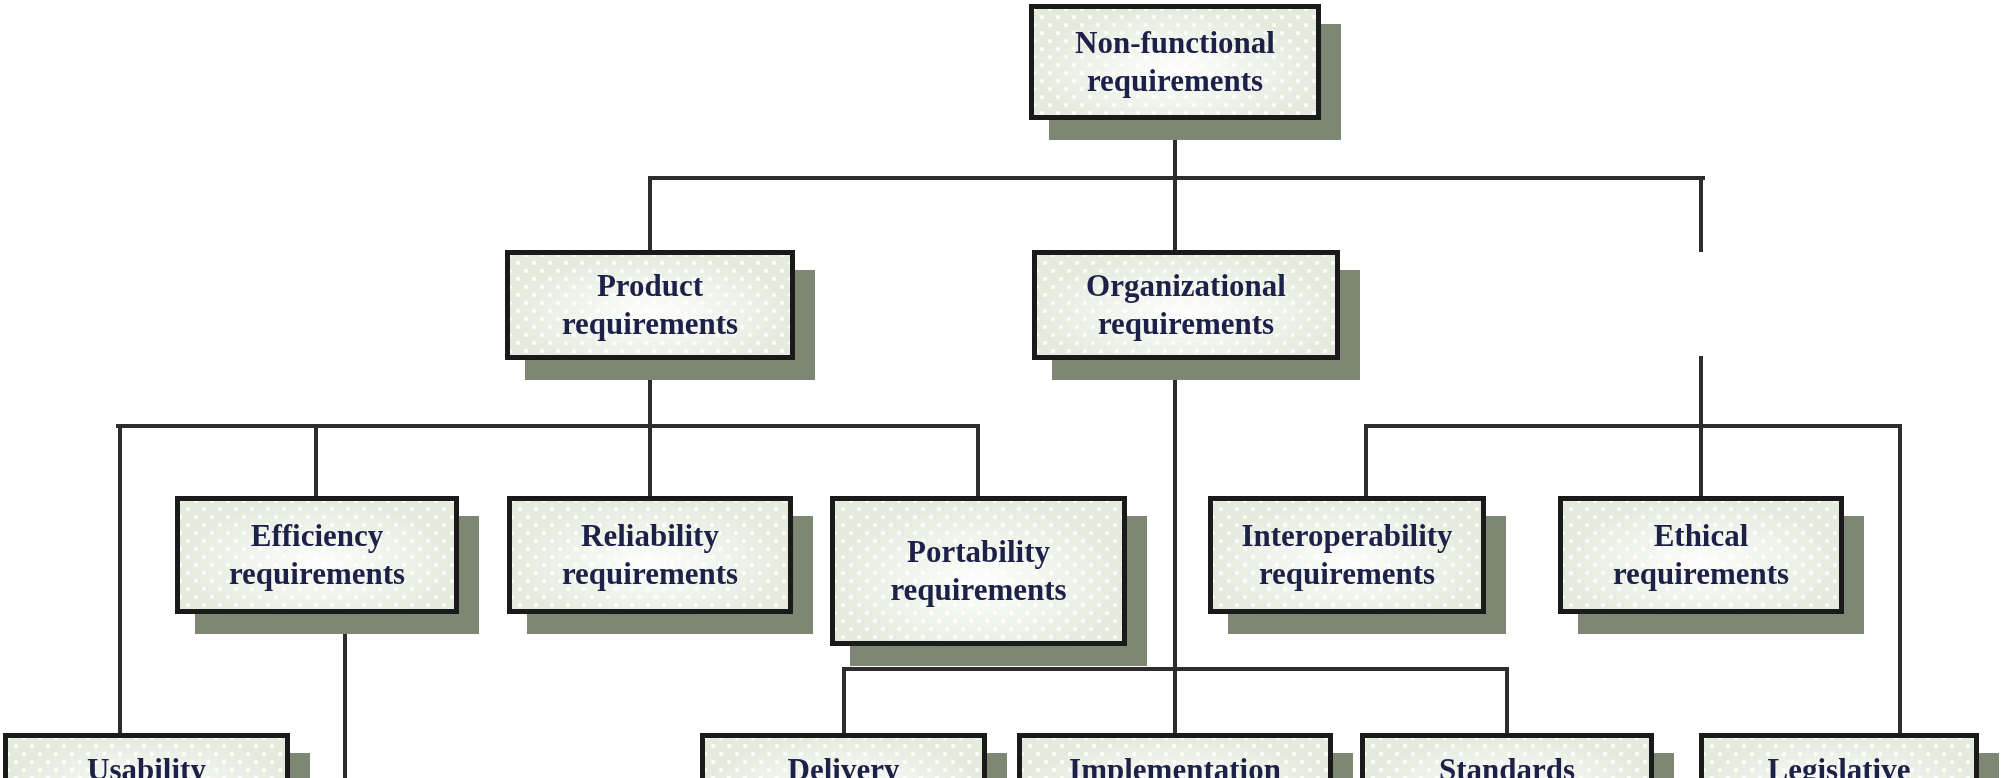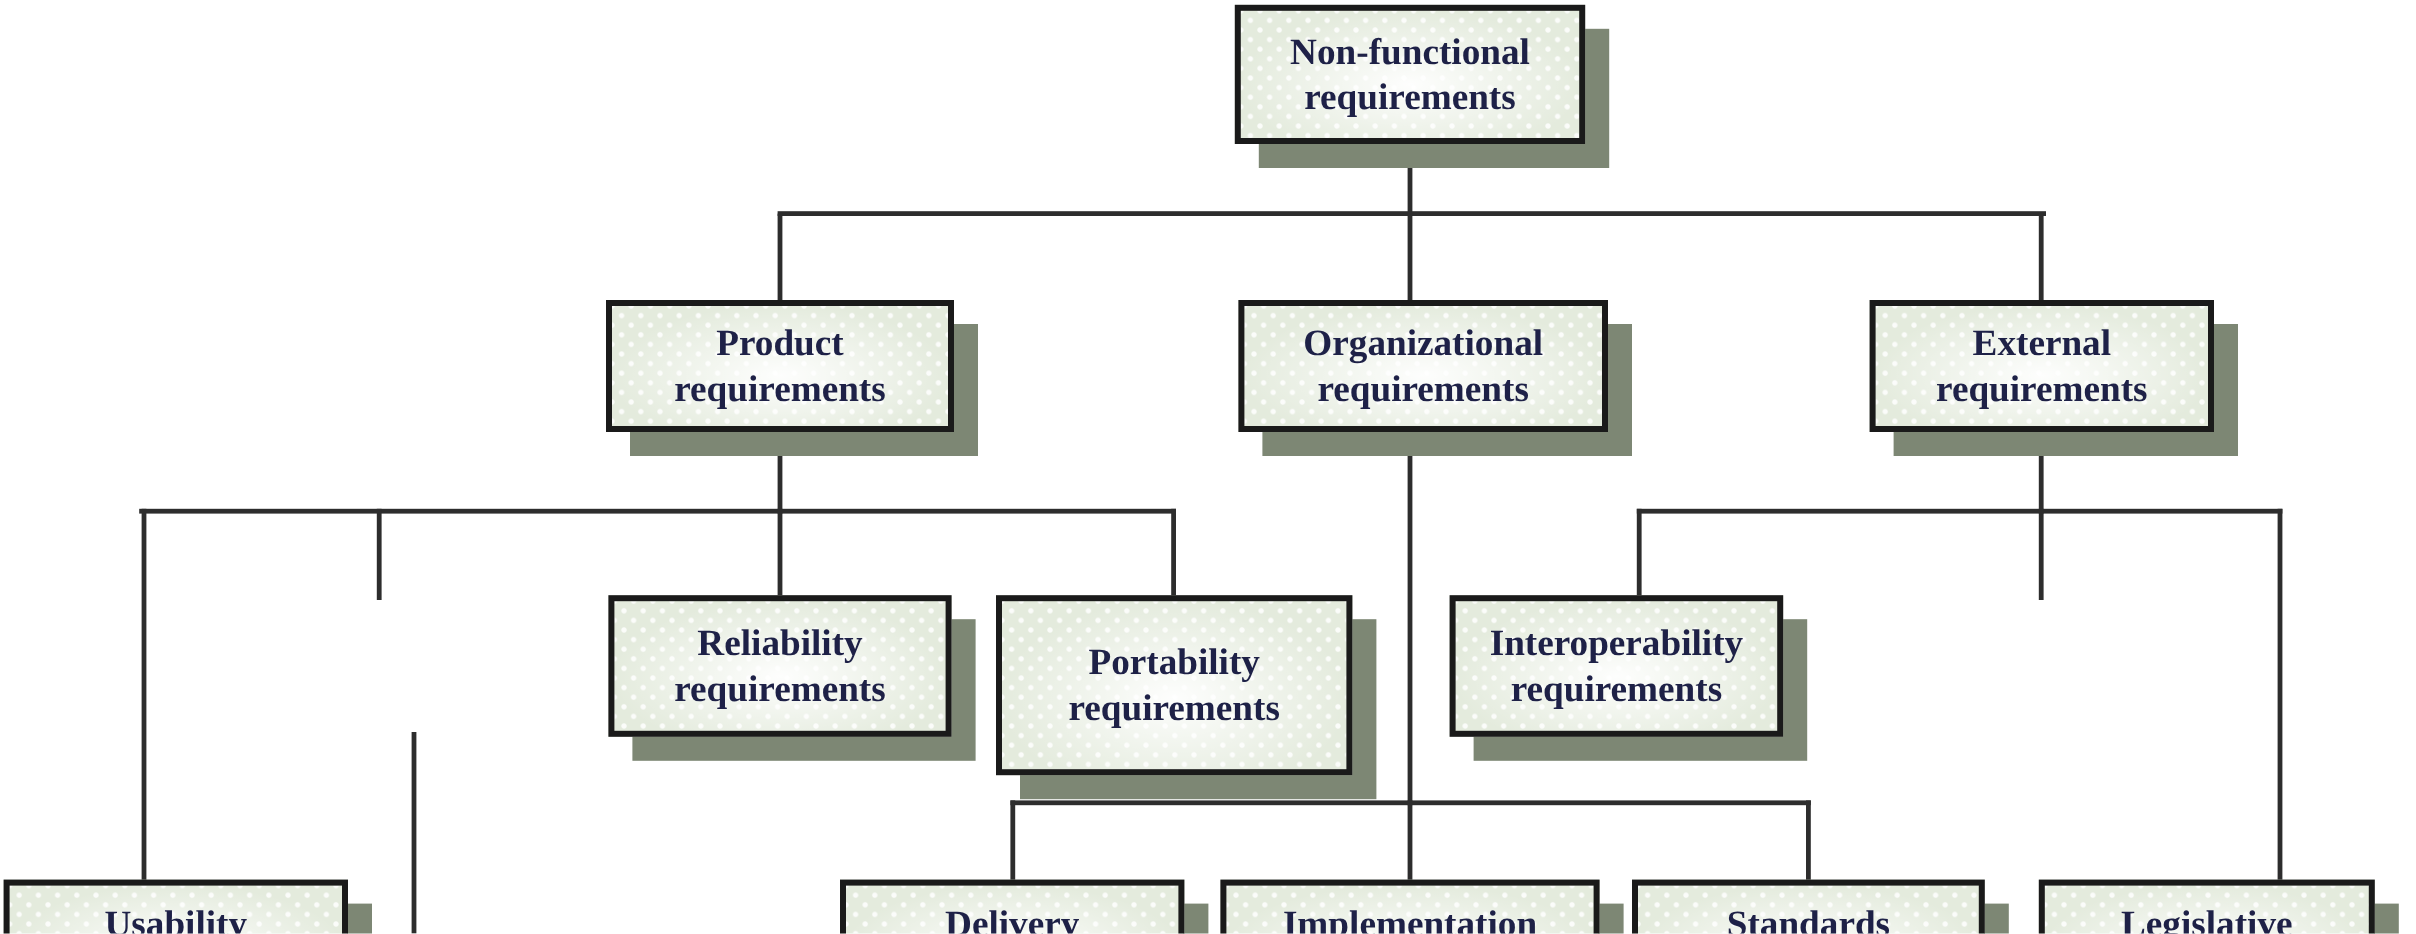--- a/index.html
+++ b/index.html
@@ -63,32 +63,35 @@
   <div class="node" style="left:1029px;top:4px;width:292px;height:116px;">
     <span>Non-functional requirements</span>
   </div>
 
   <div class="node" style="left:505px;top:250px;width:290px;height:110px;align-items:center;">
     <span>Product requirements</span>
   </div>
   <div class="node" style="left:1032px;top:250px;width:308px;height:110px;">
     <span>Organizational requirements</span>
   </div>
-  <div class="node" style="left:1558px;top:250px;width:287px;height:110px;">
-    <span>External requirements</span>
+
+  <div class="node" style="left:175px;top:496px;width:284px;height:118px;">
+    <span>Efficiency requirements</span>
   </div>
-
   <div class="node" style="left:507px;top:496px;width:286px;height:118px;">
     <span>Reliability requirements</span>
   </div>
   <div class="node" style="left:830px;top:496px;width:297px;height:150px;">
     <span>Portability requirements</span>
   </div>
   <div class="node" style="left:1208px;top:496px;width:278px;height:118px;">
     <span>Interoperability requirements</span>
+  </div>
+  <div class="node" style="left:1558px;top:496px;width:286px;height:118px;">
+    <span>Ethical requirements</span>
   </div>
 
   <div class="node cut" style="left:3px;top:733px;width:287px;height:100px;">
     <span>Usability</span>
   </div>
   <div class="node cut" style="left:700px;top:733px;width:287px;height:100px;">
     <span>Delivery</span>
   </div>
   <div class="node cut" style="left:1017px;top:733px;width:316px;height:100px;">
     <span>Implementation</span>

